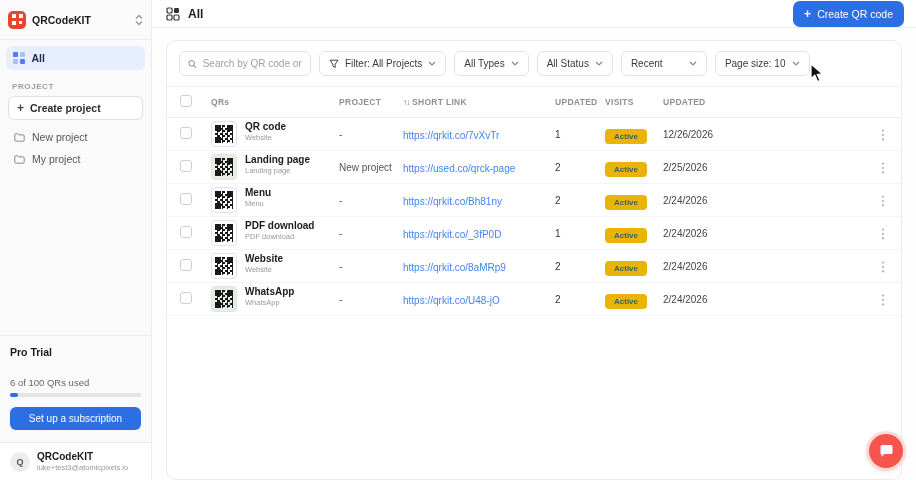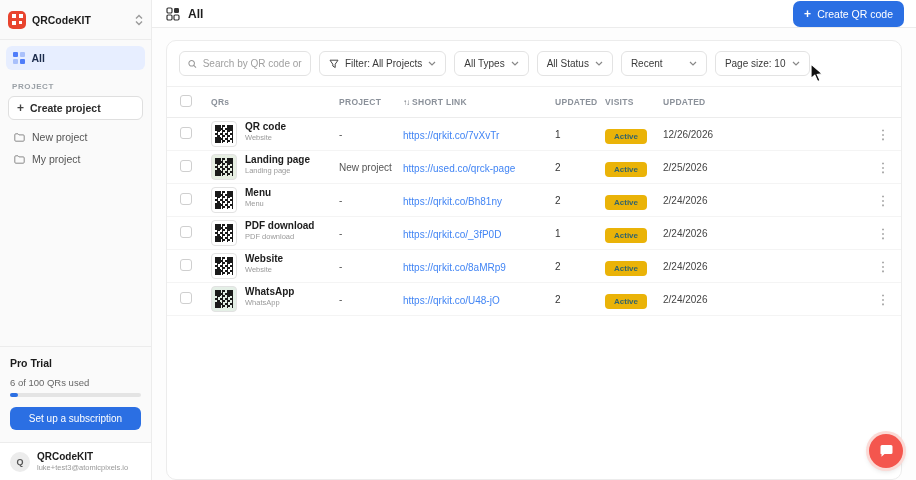--- a/index.html
+++ b/index.html
@@ -27,21 +27,21 @@
   .create-project { display:flex; align-items:center; gap:6px; margin:0 8px;
     height:24px; padding:0 8px; border:1px solid #dfdfdf; border-radius:6px;
     background:#fff; font-size:10.5px; color:#2b2b2b; cursor:pointer;
     font-family:inherit; font-weight:bold; }
   .plus-glyph { font-size:12px; font-weight:bold; color:#444; line-height:1; }
   .proj-item { display:flex; align-items:center; gap:7px; padding:5px 14px;
     font-size:10.5px; color:#555; cursor:pointer; }
   .spacer { flex:1; }
   .plan { border-top:1px solid #ececec; padding:10px 10px 12px 10px; }
   .plan-title { font-size:10.5px; font-weight:bold; color:#1c1c1c; }
-  .plan-usage { font-size:9.5px; color:#666; margin-top:8px; }
+  .plan-usage { font-size:9.5px; color:#666; margin-top:19px; }
   .progress { height:4px; background:#e4e4e4; border-radius:2px; margin-top:5px; }
   .progress-fill { height:4px; width:6%; background:#2b6fe3; border-radius:2px; }
   .subscribe { margin-top:10px; width:100%; height:23px; border:none;
     border-radius:6px; background:#2b6fe3; color:#fff; font-size:10px;
     font-family:inherit; cursor:pointer; }
   .account { border-top:1px solid #ececec; background:#fff; padding:8px 10px;
     display:flex; align-items:center; gap:7px; cursor:pointer; }
   .avatar { width:20px; height:20px; border-radius:50%; background:#ececec;
     color:#555; font-size:9px; font-weight:bold; display:flex;
     align-items:center; justify-content:center; flex-shrink:0; }

